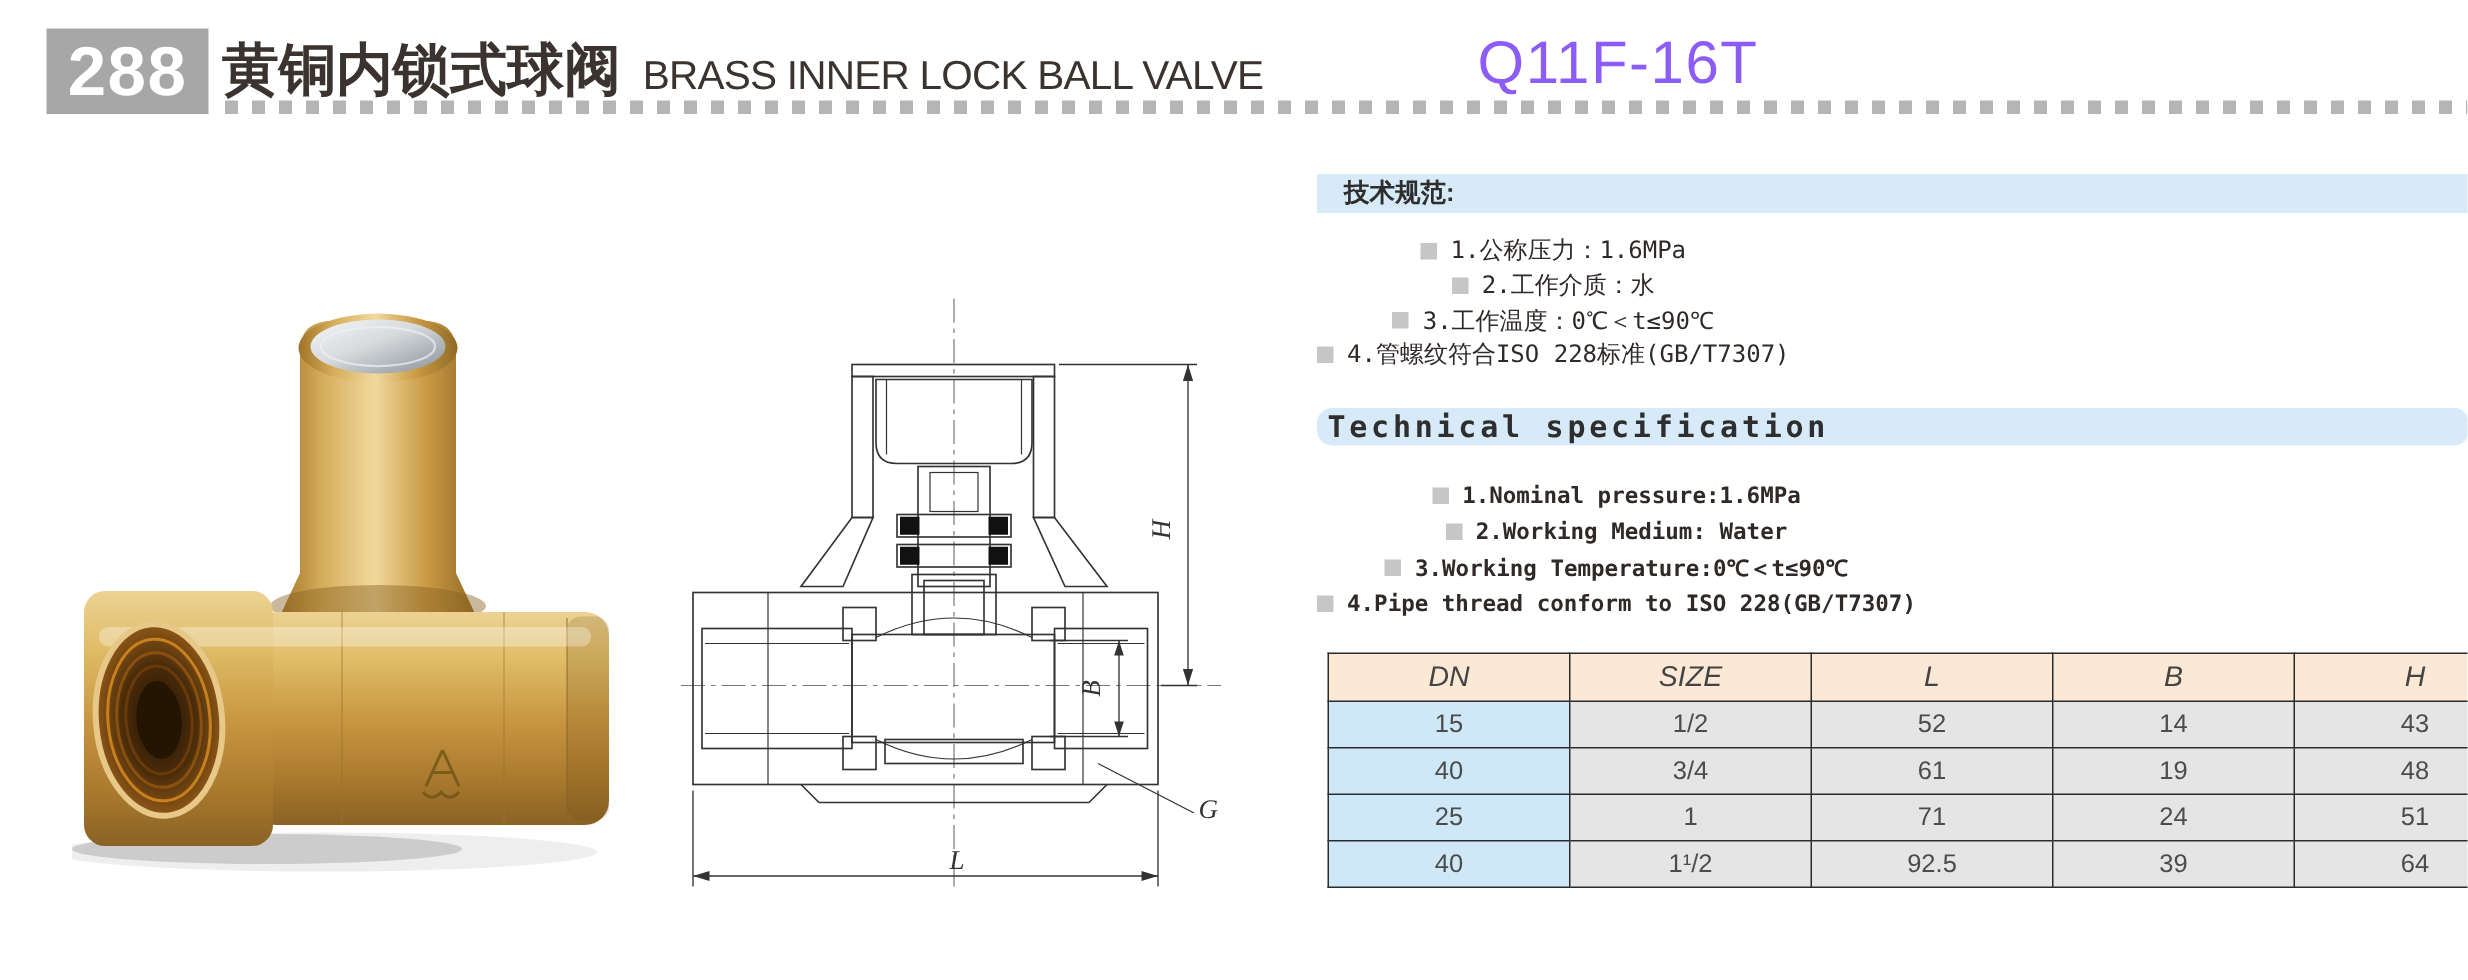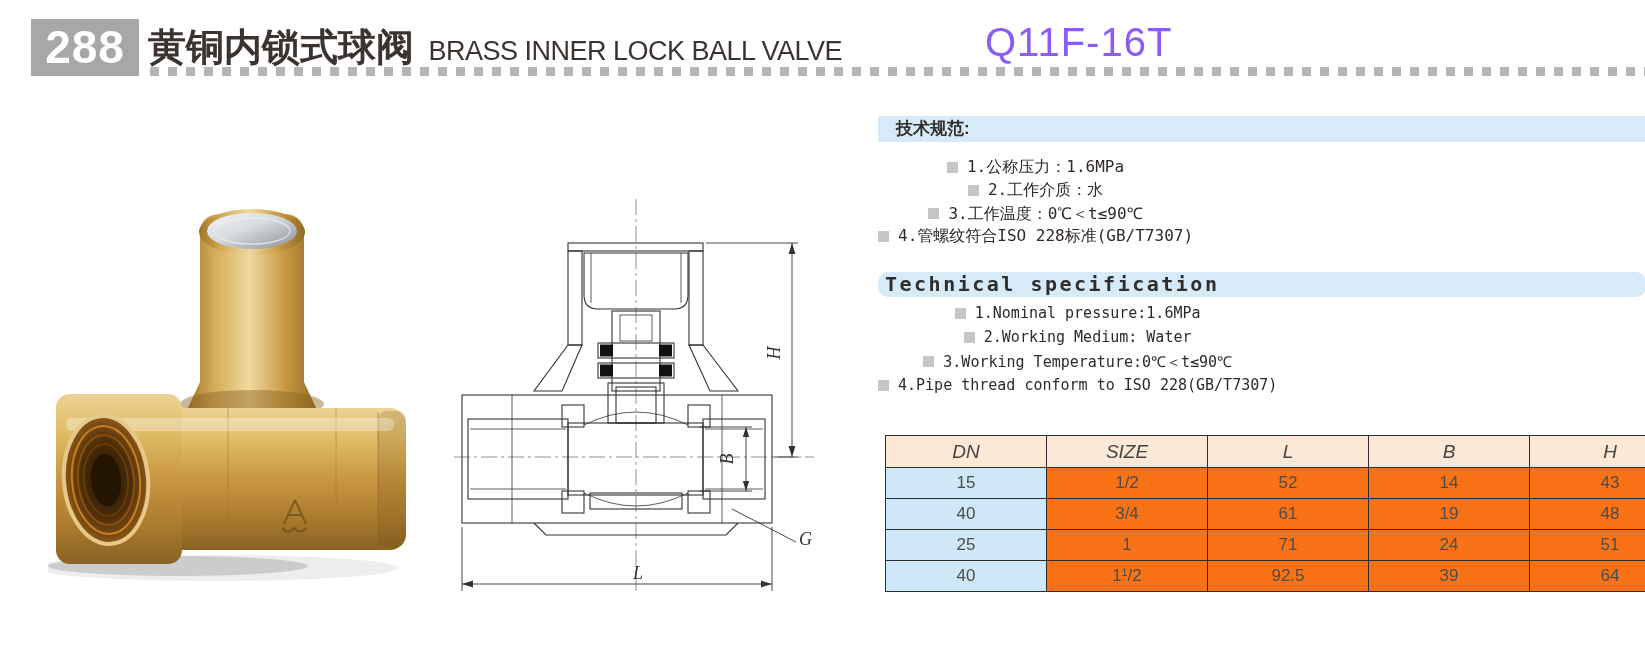--- a/index.html
+++ b/index.html
@@ -16,32 +16,32 @@
   .dotted{position:absolute;left:150px;top:67px;width:1495px;height:9px;
           background:repeating-linear-gradient(90deg,#b5b5b5 0 9px,transparent 9px 18px);}
 
   
   .spec-bar{position:absolute;left:878px;width:768px;background:#d7eaf7;color:#2e2e2e;}
   .spec-bar.zh{top:116px;height:26px;line-height:26px;font-size:17px;font-weight:bold;padding-left:18px;box-sizing:border-box;}
   .spec-bar.en{top:272px;height:25px;line-height:25px;font-size:20px;font-weight:bold;
                font-family:"DejaVu Sans Mono", monospace;letter-spacing:2.5px;padding-left:7px;box-sizing:border-box;border-radius:10px;}
   .spec-list{position:absolute;left:878px;margin:0;padding:0;list-style:none;}
   .spec-list.zh{top:156px;}
-  .spec-list.en{top:301px;}
+  .spec-list.en{top:318px;font-weight:bold;}
   .spec-list li{display:flex;align-items:center;color:#2f2a28;justify-content:center;}
   .spec-list.zh li{height:23px;font-size:16px;font-family:"DejaVu Sans Mono", monospace;}
   .spec-list.en li{height:24px;font-size:15px;font-family:"DejaVu Sans Mono", monospace;}
   .bullet{width:11px;height:11px;background:#c6c6c6;margin-right:9px;flex:0 0 11px;}
 
   
   .dim-table{position:absolute;left:885px;top:435px;width:806px;border-collapse:collapse;
              font-size:17px;color:#4c4c4c;table-layout:fixed;}
   .dim-table td,.dim-table th{border:1.6px solid #2b2b2b;text-align:center;padding:0;}
   .dim-table th{height:31px;background:#fbe9d6;font-style:italic;font-weight:normal;font-size:19px;color:#444;}
-  .dim-table td{height:30px;background:#f97316;}
+  .dim-table td{height:30px;background:#e5e5e5;}
   .dim-table td.dn{background:#cfe8f7;}
 
   
   .photo{position:absolute;left:48px;top:190px;}
   .drawing{position:absolute;left:450px;top:193px;}
   .drawing .ol{fill:none;stroke:#333;stroke-width:1.1;}
   .drawing .thin{fill:none;stroke:#333;stroke-width:0.8;}
   .drawing .cl{fill:none;stroke:#777;stroke-width:0.8;stroke-dasharray:16 4 3 4;}
   .drawing .dimline{fill:none;stroke:#333;stroke-width:0.9;}
   .drawing .arrow{fill:#333;stroke:none;}

